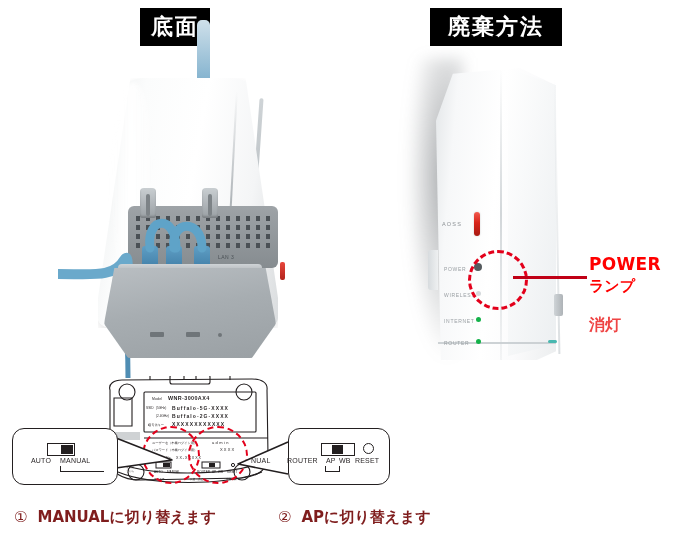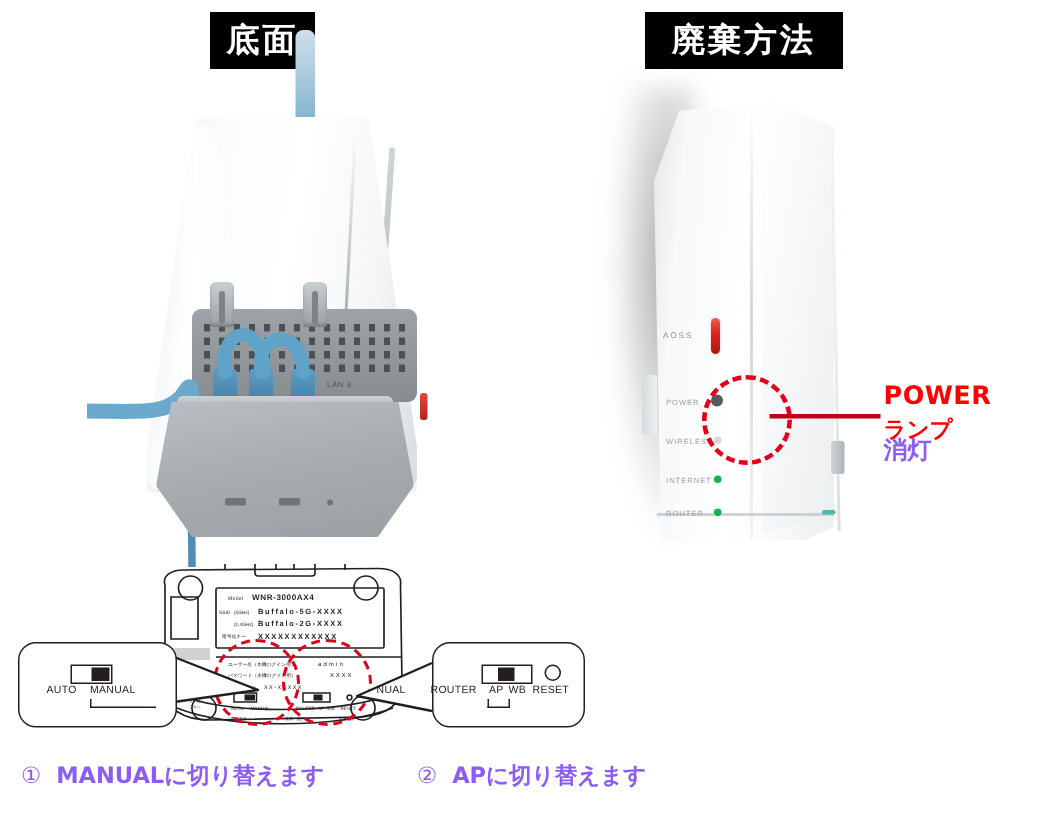--- a/index.html
+++ b/index.html
@@ -119,21 +119,21 @@
     position:absolute;font-size:7px;color:#231f20;letter-spacing:.2px;
     font-family:"Liberation Sans","DejaVu Sans",sans-serif;white-space:nowrap;
   }
   .reset-circle{
     position:absolute;width:9px;height:9px;border:1.4px solid #231f20;border-radius:50%;
   }
   .tick{position:absolute;background:#231f20;}
 
   
   .caption{
-    position:absolute;font-size:15px;color:#8b5cf6;font-weight:700;
+    position:absolute;font-size:15px;color:#7f1d1d;font-weight:700;
     font-family:"DejaVu Sans","Liberation Sans",sans-serif;white-space:nowrap;
   }
   .caption .num{font-weight:400;margin-right:10px;}
   #cap1{left:14px;top:508px;}
   #cap2{left:278px;top:508px;}
 
   
   .router-side{position:absolute;left:408px;top:60px;width:220px;height:310px;}
   .rs-shadow{
     position:absolute;left:0px;top:-2px;width:56px;height:300px;
@@ -188,21 +188,21 @@
     position:absolute;border:3px dashed #e3001b;border-radius:50%;background:transparent;
   }
   .dash-ellipse{
     position:absolute;border:2.6px dashed #e3001b;border-radius:50%;
   }
   .leader{position:absolute;height:2.6px;background:#c00016;}
 
   .annot{position:absolute;white-space:nowrap;font-family:"DejaVu Sans","Liberation Sans",sans-serif;}
   #annot-power{left:589px;top:254px;font-size:17px;font-weight:700;color:#ff0000;letter-spacing:.3px;}
   #annot-lamp{left:589px;top:277px;font-size:15px;font-weight:700;color:#ff0000;}
-  #annot-off{left:589px;top:290px;font-size:16px;font-weight:700;color:#8b5cf6;}
+  #annot-off{left:589px;top:315px;font-size:16px;font-weight:700;color:#ef4444;}
 </style>
 </head>
 <body>
 
 <div class="stage">
 
   <div class="badge" id="badge-bottom">底面</div>
   <div class="badge" id="badge-lamp">廃棄方法</div>
 
   <div class="router-bottom">

